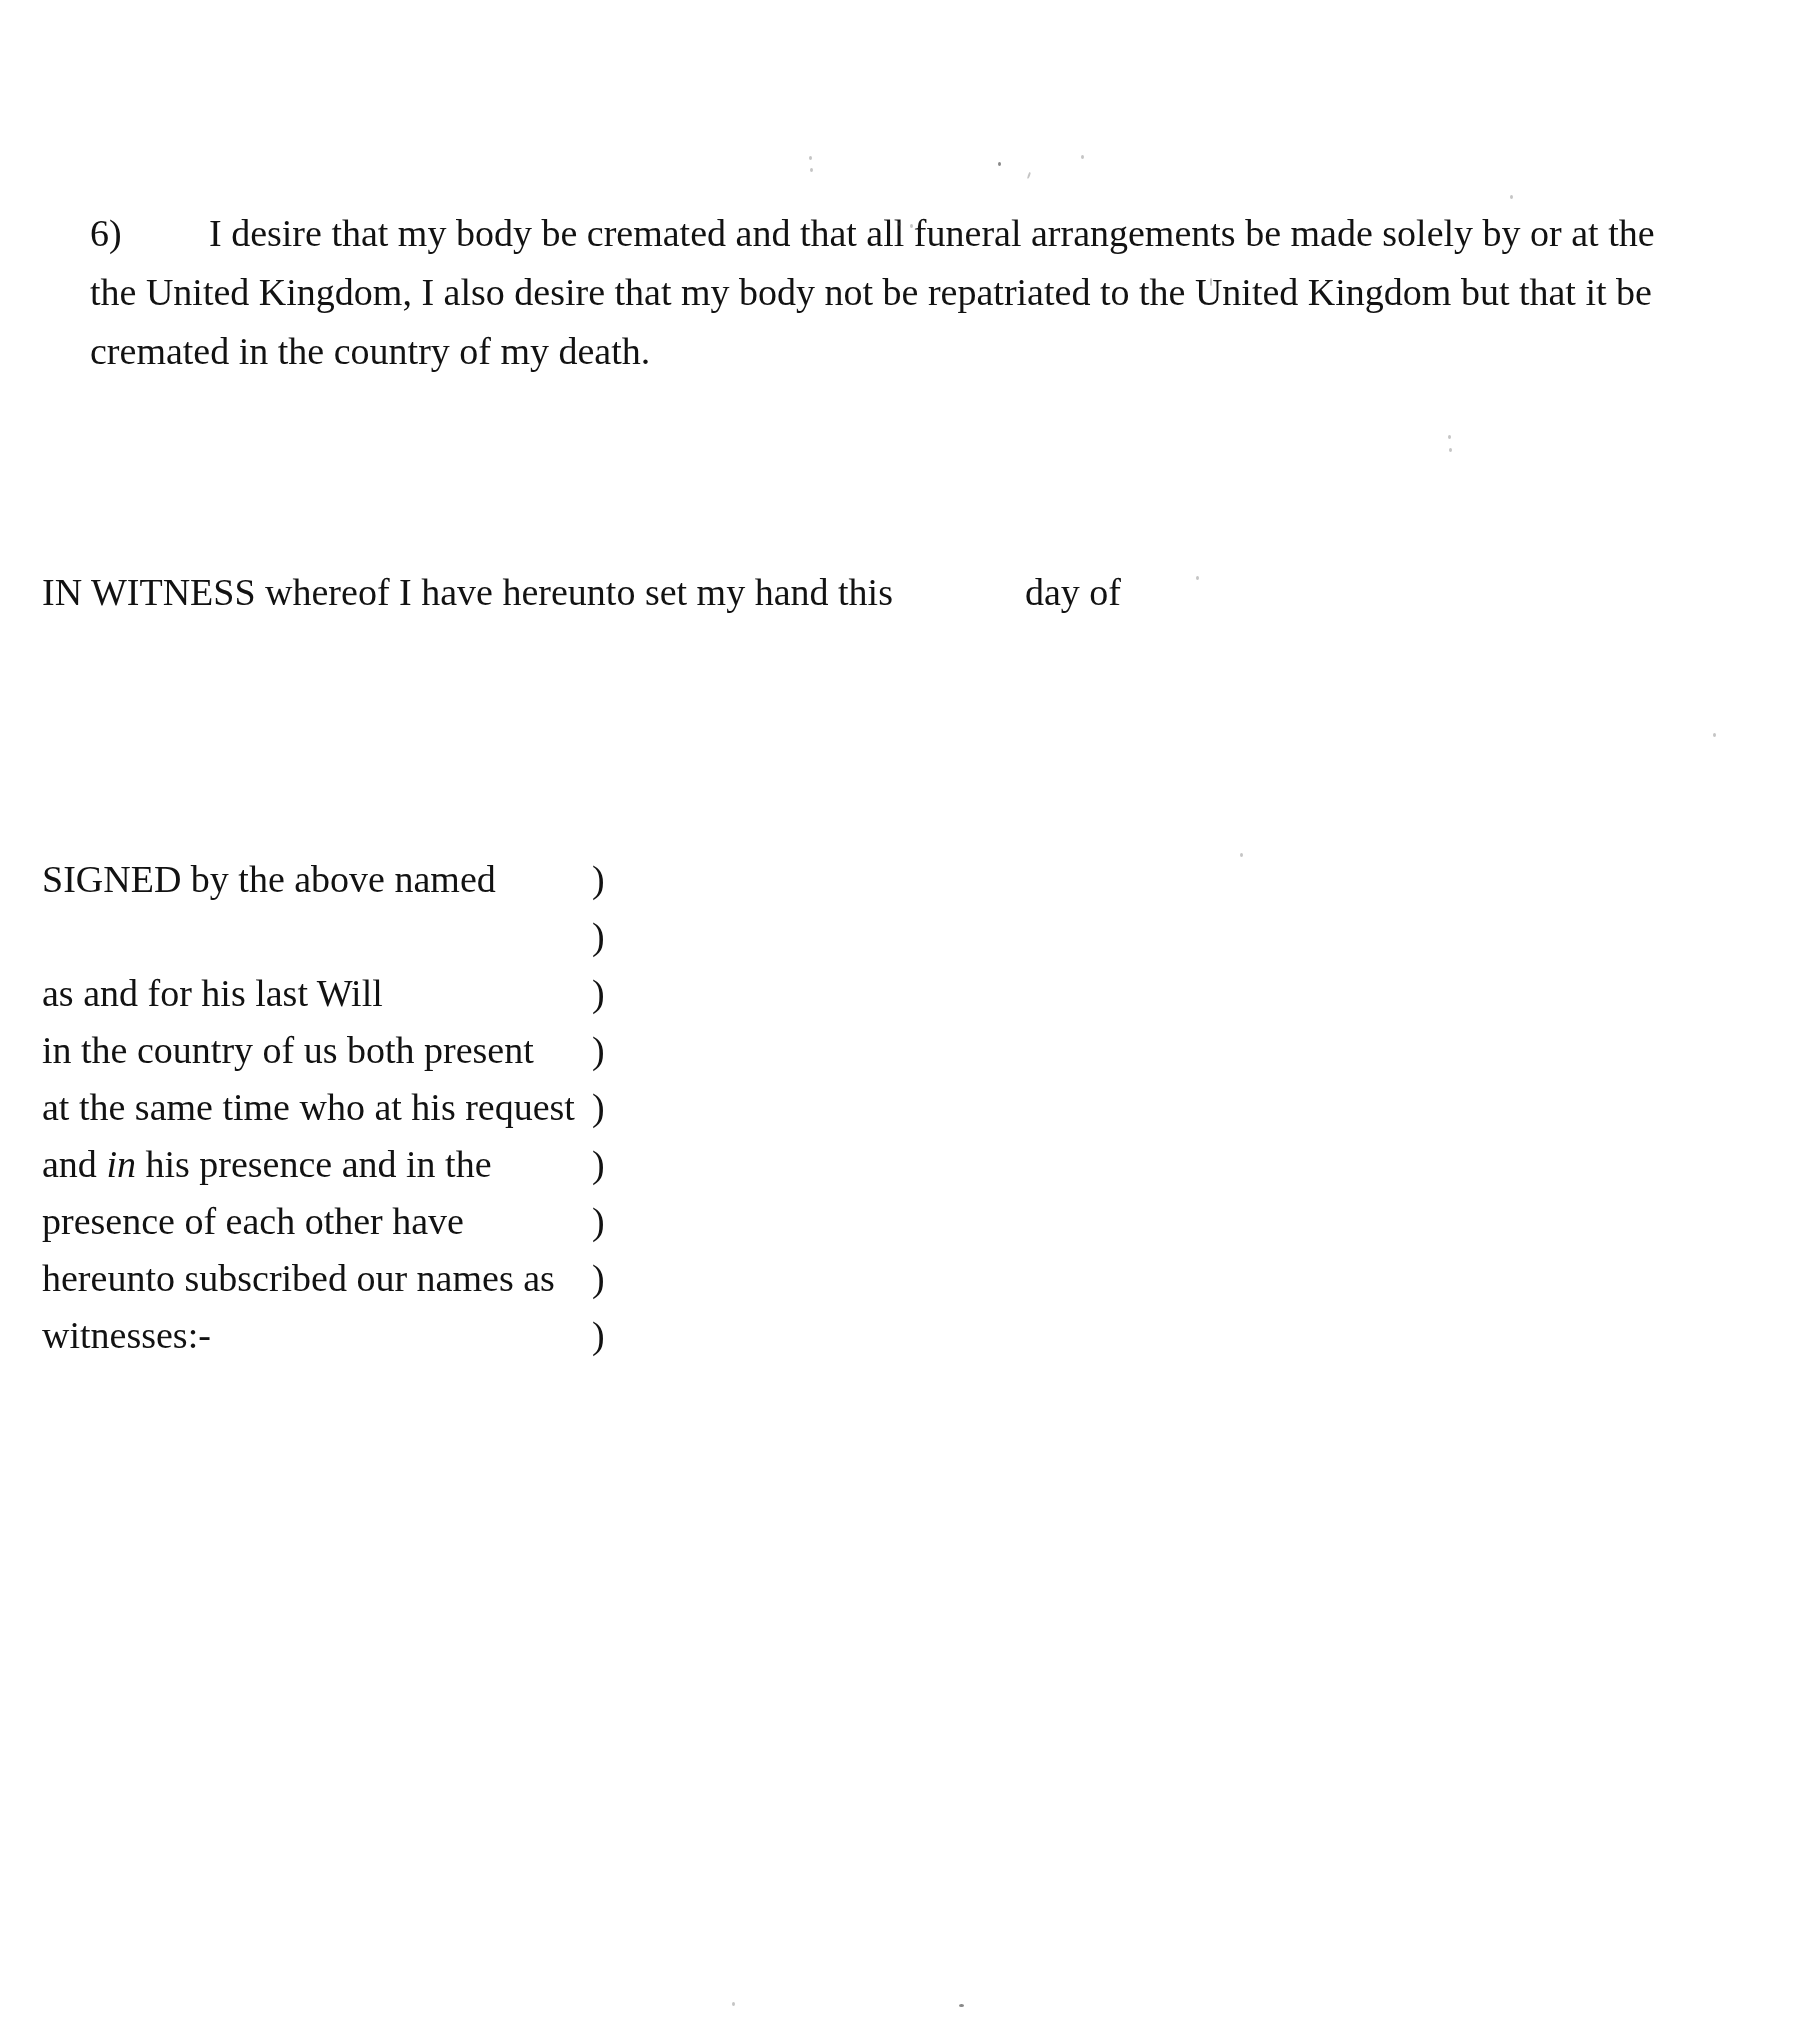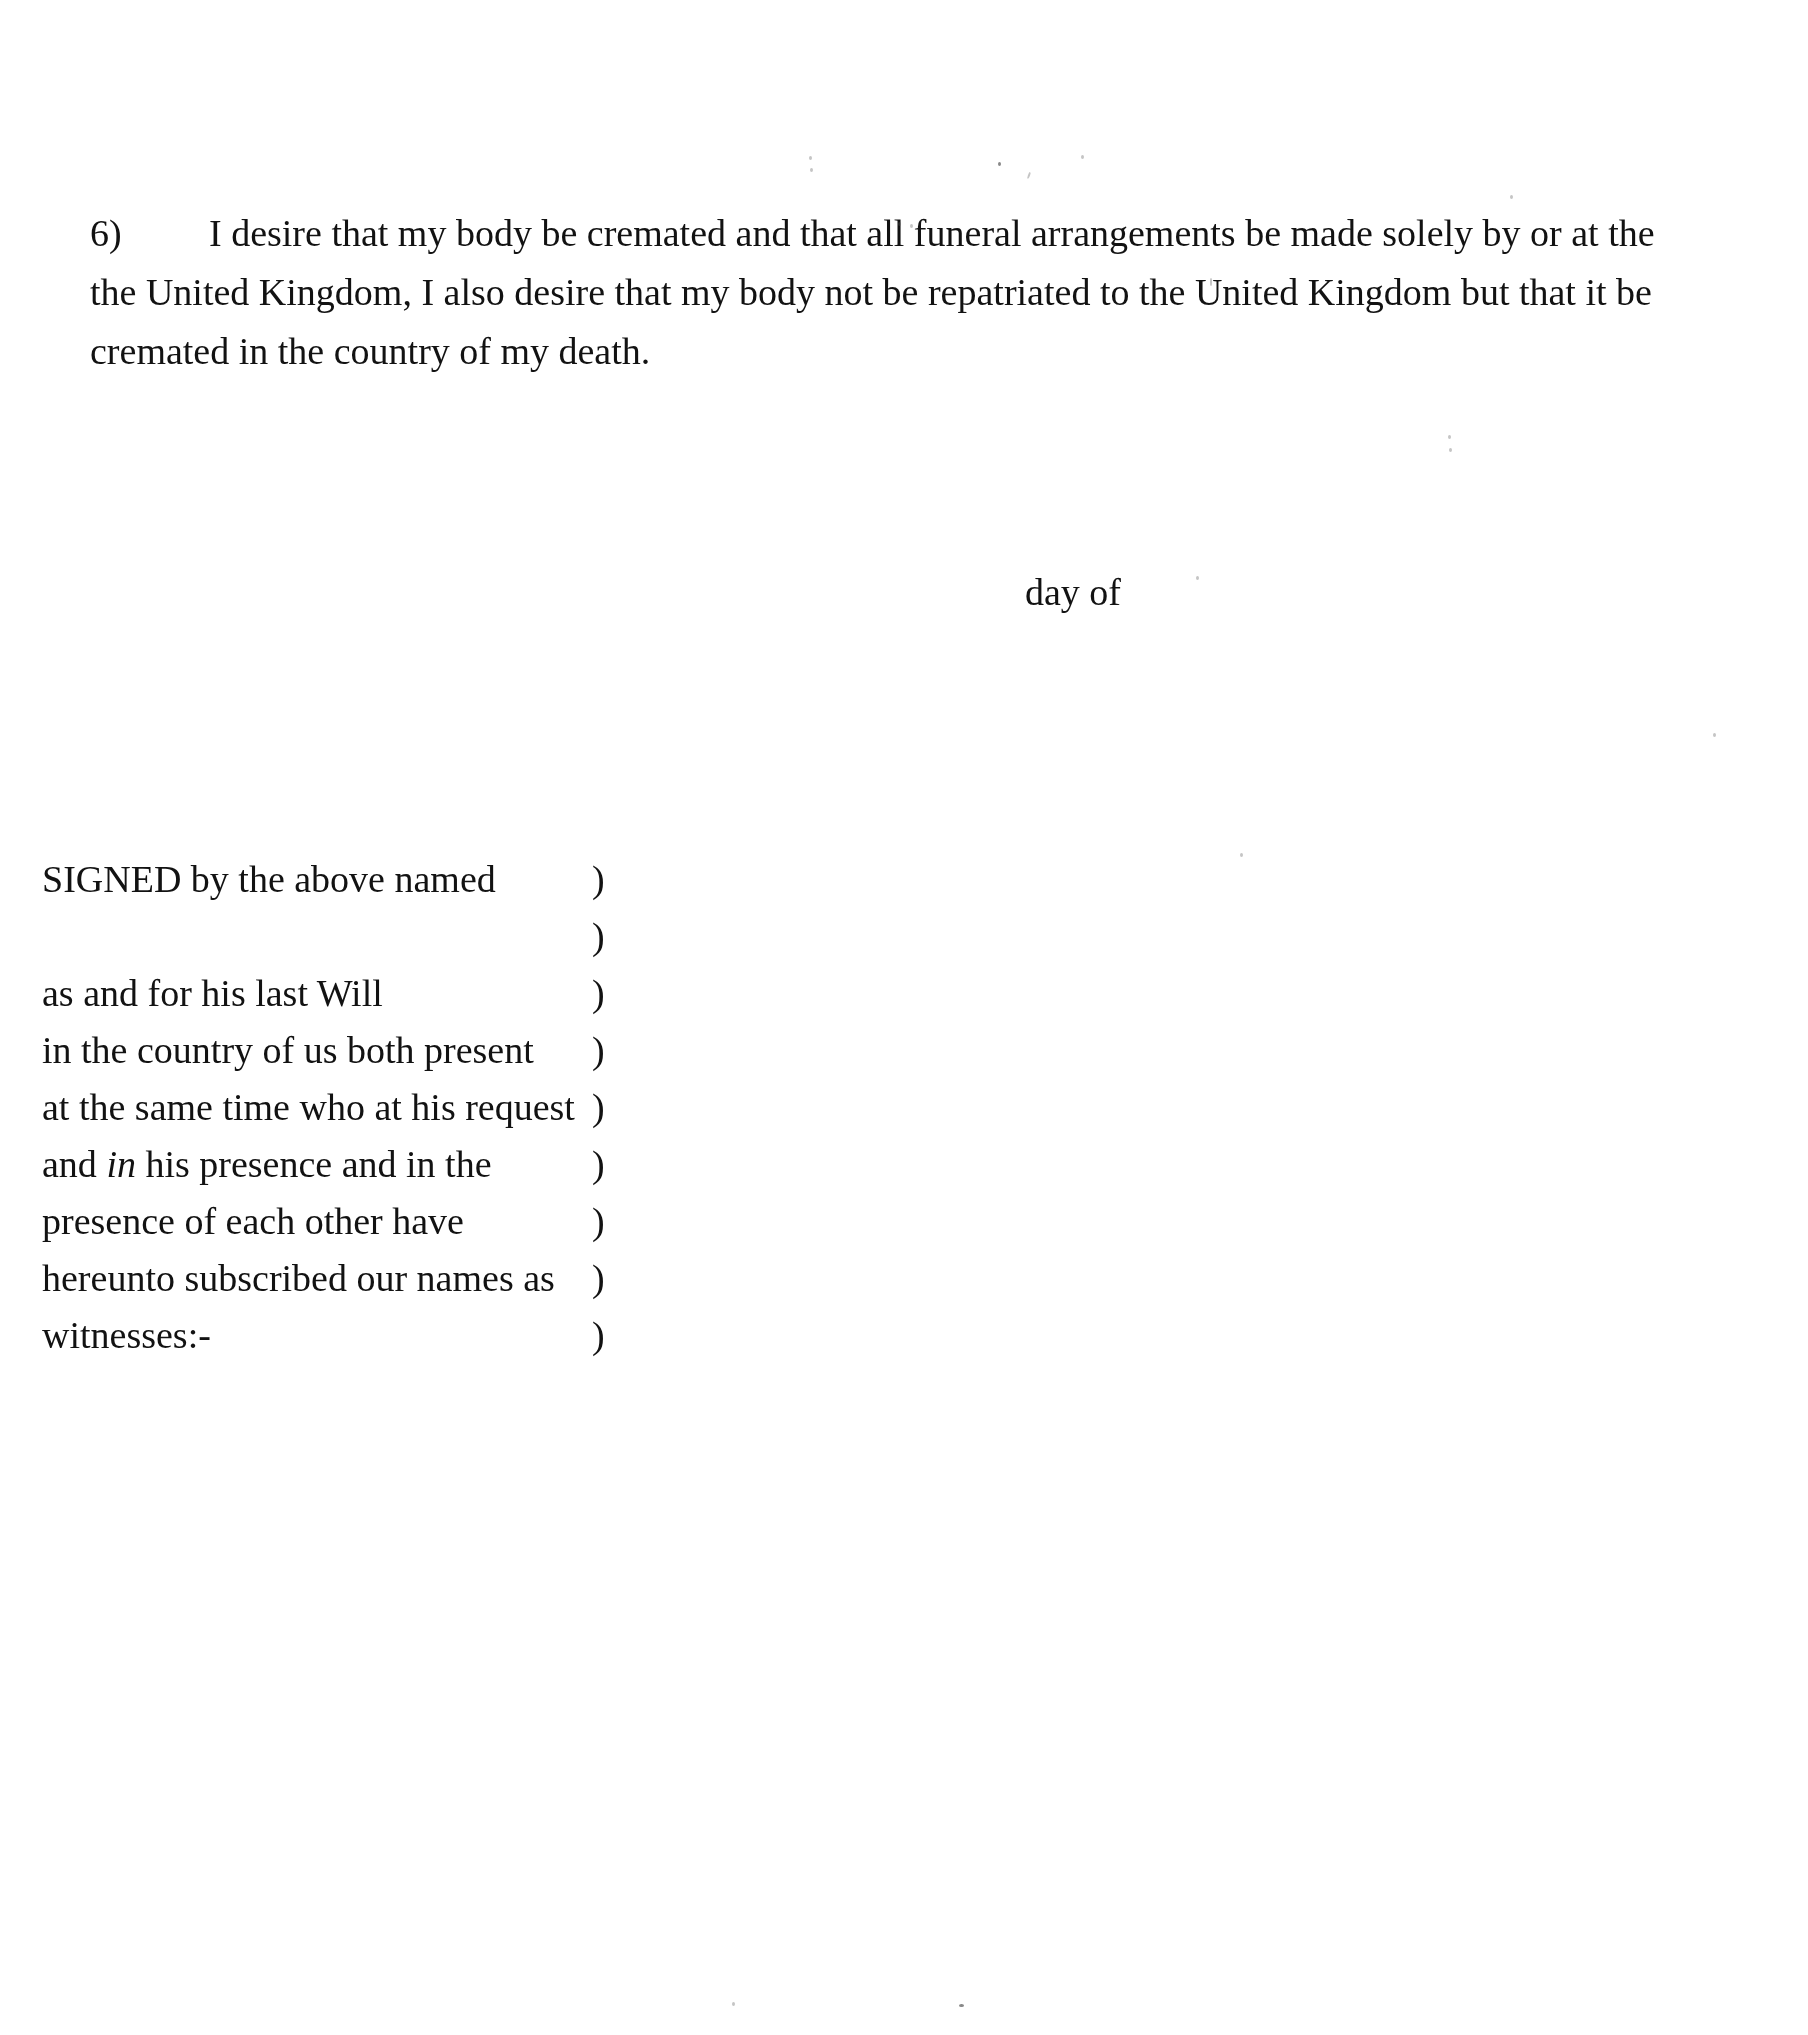--- a/index.html
+++ b/index.html
@@ -83,21 +83,21 @@
 <body>
 
 <div class="page">
 
   <div class="clause">
     <div class="line"><span class="clause-num">6)</span><span>I desire that my body be cremated and that all funeral arrangements be made solely by or at the</span></div>
     <div class="line">the United Kingdom, I also desire that my body not be repatriated to the United Kingdom but that it be</div>
     <div class="line">cremated in the country of my death.</div>
   </div>
 
-  <div class="witness-line"><span class="day-of">day of</span></div>
+  <div class="witness-line"><span>IN WITNESS whereof I have hereunto set my hand this</span><span class="day-of">day of</span></div>
 
   <div class="signed-block">
     <div class="sig-line"><span class="sig-label">SIGNED by the above named</span><span class="sig-paren">)</span></div>
     <div class="sig-line"><span class="sig-label"></span><span class="sig-paren">)</span></div>
     <div class="sig-line"><span class="sig-label">as and for his last Will</span><span class="sig-paren">)</span></div>
     <div class="sig-line"><span class="sig-label">in the country of us both present</span><span class="sig-paren">)</span></div>
     <div class="sig-line"><span class="sig-label">at the same time who at his request</span><span class="sig-paren">)</span></div>
     <div class="sig-line"><span class="sig-label"><span>and </span><span class="ital">in</span><span> his presence and in the</span></span><span class="sig-paren">)</span></div>
     <div class="sig-line"><span class="sig-label">presence of each other have</span><span class="sig-paren">)</span></div>
     <div class="sig-line"><span class="sig-label">hereunto subscribed our names as</span><span class="sig-paren">)</span></div>

